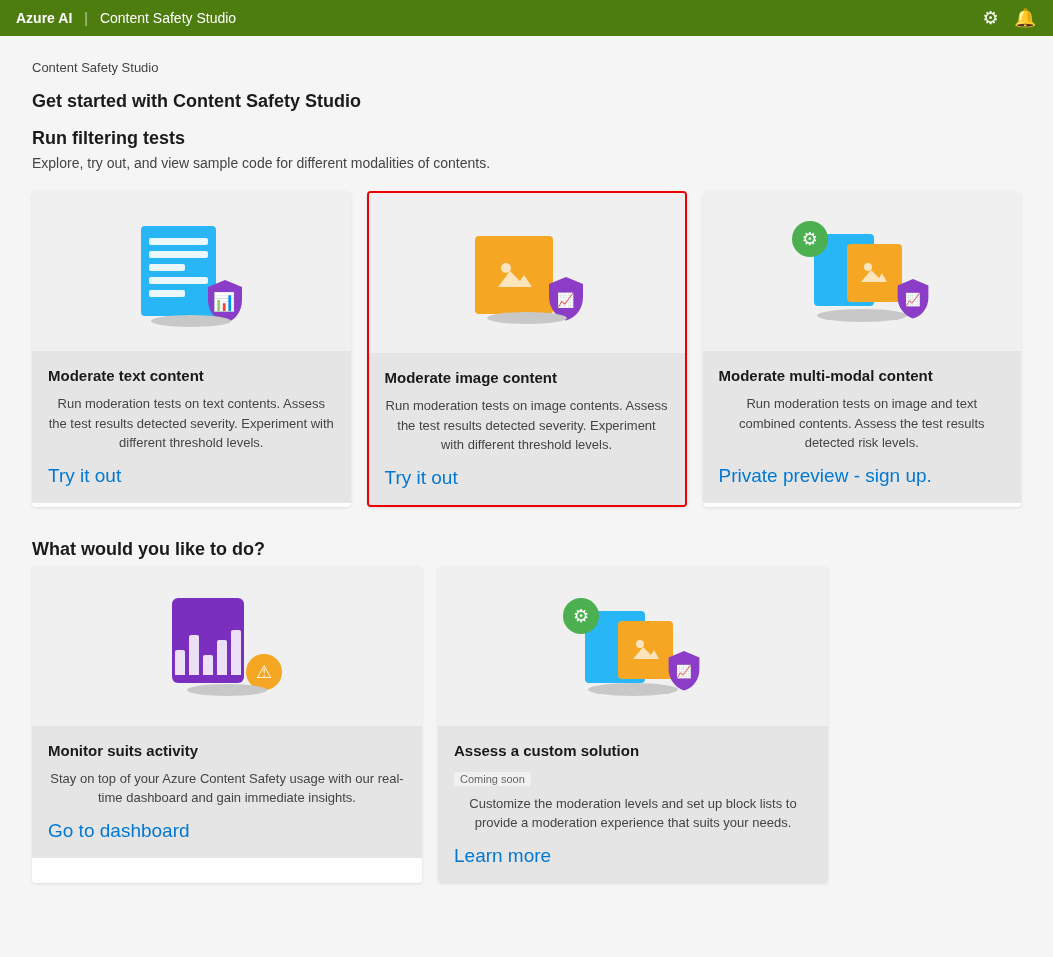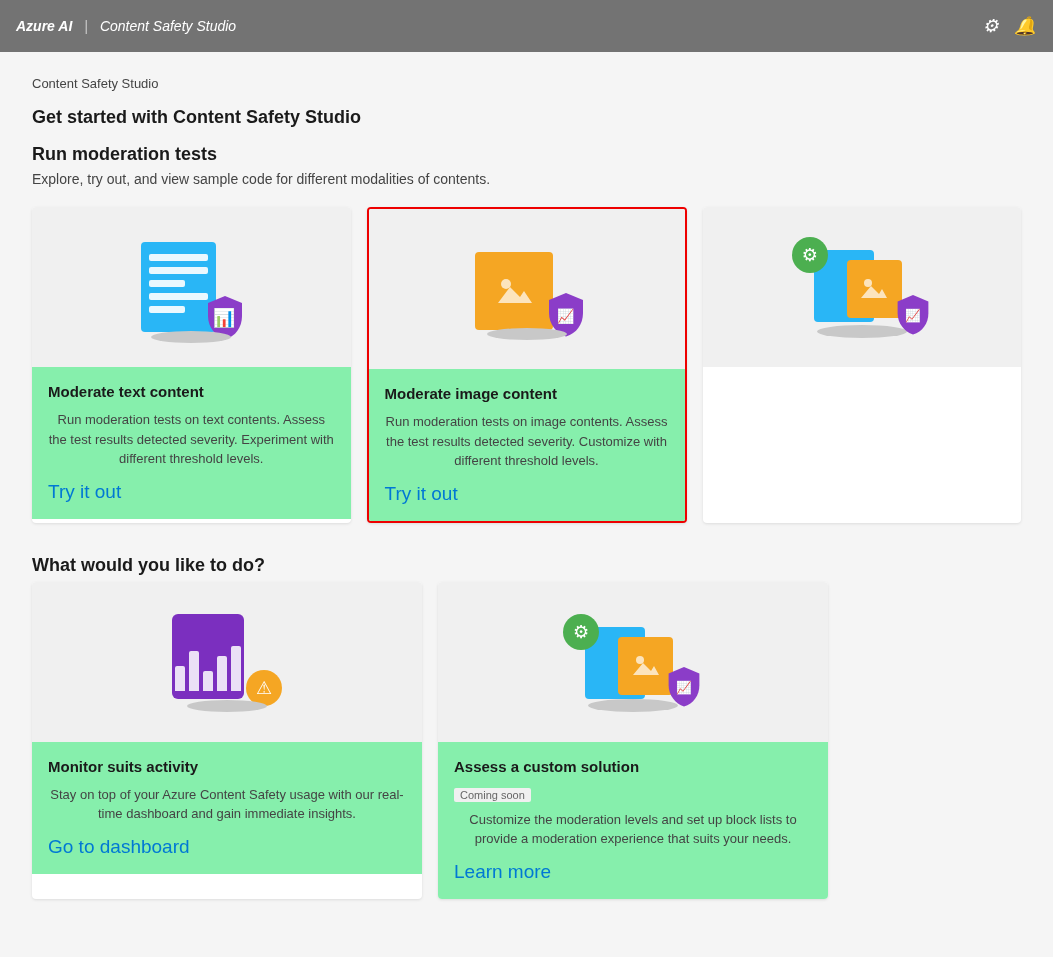--- a/index.html
+++ b/index.html
@@ -1,26 +1,25 @@
 <!DOCTYPE html>
 <html><head>
   <meta charset="utf-8">
   <style>
     * { box-sizing: border-box; margin: 0; padding: 0; }
     body { font-family: 'Segoe UI', Arial, sans-serif; background: #f5f5f5; min-height: 957px; }
 
     
     .topbar {
-      background: #737373;
-      height: 52px;
+      background: #4d7c0f;
+      height: 36px;
       display: flex;
       align-items: center;
       padding: 0 16px;
       justify-content: space-between;
-      font-style: italic;
     }
     .topbar-left {
       display: flex;
       align-items: center;
       gap: 8px;
       color: white;
       font-size: 14px;
       font-weight: 400;
     }
     .topbar-brand {
@@ -106,21 +105,21 @@
       background: #f0f0f0;
       height: 160px;
       display: flex;
       align-items: center;
       justify-content: center;
       position: relative;
     }
 
     .card-body {
       padding: 16px;
-      background: #86efac;
+      background: #e5e5e5;
     }
 
     .card-title {
       font-size: 15px;
       font-weight: 600;
       color: #1a1a1a;
       margin-bottom: 10px;
     }
 
     .card-description {
@@ -322,21 +321,21 @@
   </div>
 </div>
 
 <div class="main">
 
   <div class="breadcrumb">Content Safety Studio</div>
 
   <h1 class="page-title">Get started with Content Safety Studio</h1>
 
   <div>
-    <h2 class="section-title">Run moderation tests</h2>
+    <h2 class="section-title">Run filtering tests</h2>
     <p class="section-subtitle">Explore, try out, and view sample code for different modalities of contents.</p>
 
     <div class="cards-grid">
 
       <div class="card">
         <div class="card-image-area">
           <div class="icon-container">
             <div class="icon-text-doc">
               <div class="doc-line"></div>
               <div class="doc-line"></div>
@@ -373,21 +372,21 @@
 
             <svg viewBox="0 0 42 48" fill="none" xmlns="http://www.w3.org/2000/svg" style="position:absolute;right:0px;bottom:5px;width:42px;height:48px;">
               <path d="M21 2L4 9v13c0 11 7.5 20.5 17 23.5C31.5 42.5 38 33 38 22V9L21 2z" fill="#8b3dc8"></path>
               <text x="21" y="30" text-anchor="middle" fill="white" font-size="14">📈</text>
             </svg>
             <div style="position:absolute;bottom:4px;left:50%;transform:translateX(-50%);width:80px;height:12px;background:#c8c8c8;border-radius:50%;"></div>
           </div>
         </div>
         <div class="card-body">
           <div class="card-title">Moderate image content</div>
-          <div class="card-description">Run moderation tests on image contents. Assess the test results detected severity. Customize with different threshold levels.</div>
+          <div class="card-description">Run moderation tests on image contents. Assess the test results detected severity. Experiment with different threshold levels.</div>
           <a class="card-link">Try it out</a>
         </div>
       </div>
 
       <div class="card">
         <div class="card-image-area">
           <div style="position:relative;width:140px;height:110px;">
 
             <div class="gear-circle" style="position:absolute;left:0;top:5px;width:36px;height:36px;background:#4caf50;border-radius:50%;display:flex;align-items:center;justify-content:center;color:white;font-size:18px;z-index:3;">⚙</div>
 
@@ -399,20 +398,25 @@
                 <path d="M2 24 L12 12 L20 20 L23 15 L28 24Z" fill="white" opacity="0.7"></path>
               </svg>
             </div>
 
             <svg viewBox="0 0 42 48" fill="none" style="position:absolute;right:0;bottom:5px;width:38px;height:44px;z-index:3;">
               <path d="M21 2L4 9v13c0 11 7.5 20.5 17 23.5C31.5 42.5 38 33 38 22V9L21 2z" fill="#8b3dc8"></path>
               <text x="21" y="30" text-anchor="middle" fill="white" font-size="14">📈</text>
             </svg>
             <div style="position:absolute;bottom:4px;left:50%;transform:translateX(-50%);width:90px;height:13px;background:#c8c8c8;border-radius:50%;z-index:0;"></div>
           </div>
+        </div>
+        <div class="card-body">
+          <div class="card-title">Moderate multi-modal content</div>
+          <div class="card-description">Run moderation tests on image and text combined contents. Assess the test results detected risk levels.</div>
+          <a class="card-link">Private preview - sign up.</a>
         </div>
       </div>
 
     </div>
   </div>
 
   <div>
     <h2 class="section-title">What would you like to do?</h2>
 
     <div class="cards-grid-2">

